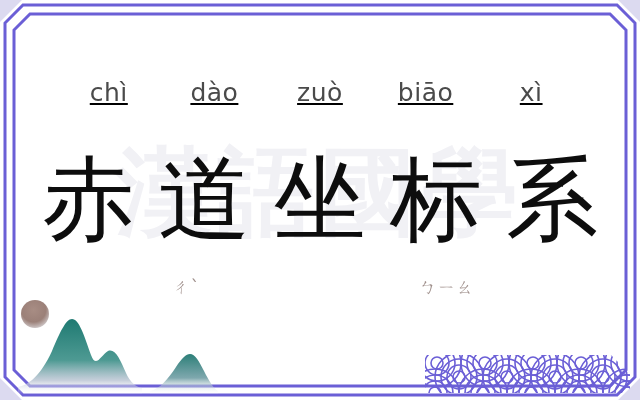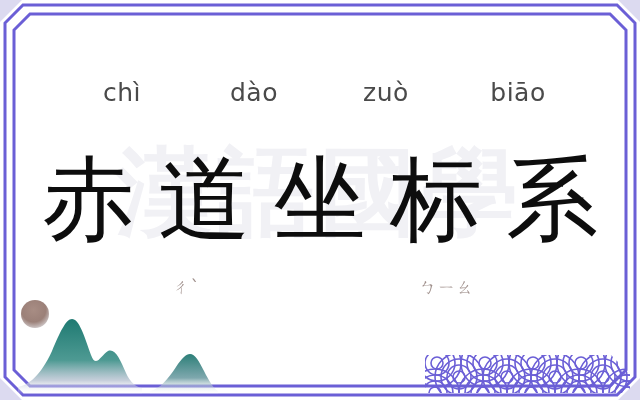--- a/index.html
+++ b/index.html
@@ -43,20 +43,21 @@
   
   .pinyin-row {
     position: absolute;
     left: 56px;
     right: 56px;
     top: 78px;
     display: flex;
     justify-content: space-between;
     align-items: flex-end;
     z-index: 6;
+    text-decoration: underline;
   }
   .pinyin {
     flex: 1 1 0;
     text-align: center;
     font-size: 25px;
     letter-spacing: 0.5px;
     color: #4a4a4a;
     font-family: "DejaVu Sans", "Liberation Sans", sans-serif;
     font-weight: 400;
     white-space: nowrap;
@@ -153,20 +154,21 @@
     </svg>
   </div>
 
   <div class="watermark">漢語國學</div>
 
   <div class="pinyin-row">
     <div class="pinyin">chì</div>
     <div class="pinyin">dào</div>
     <div class="pinyin">zuò</div>
     <div class="pinyin">biāo</div>
+    <div class="pinyin">xì</div>
   </div>
 
   <div class="hanzi-row">
     <div class="hanzi">赤</div>
     <div class="hanzi">道</div>
     <div class="hanzi">坐</div>
     <div class="hanzi">标</div>
     <div class="hanzi">系</div>
   </div>
 

